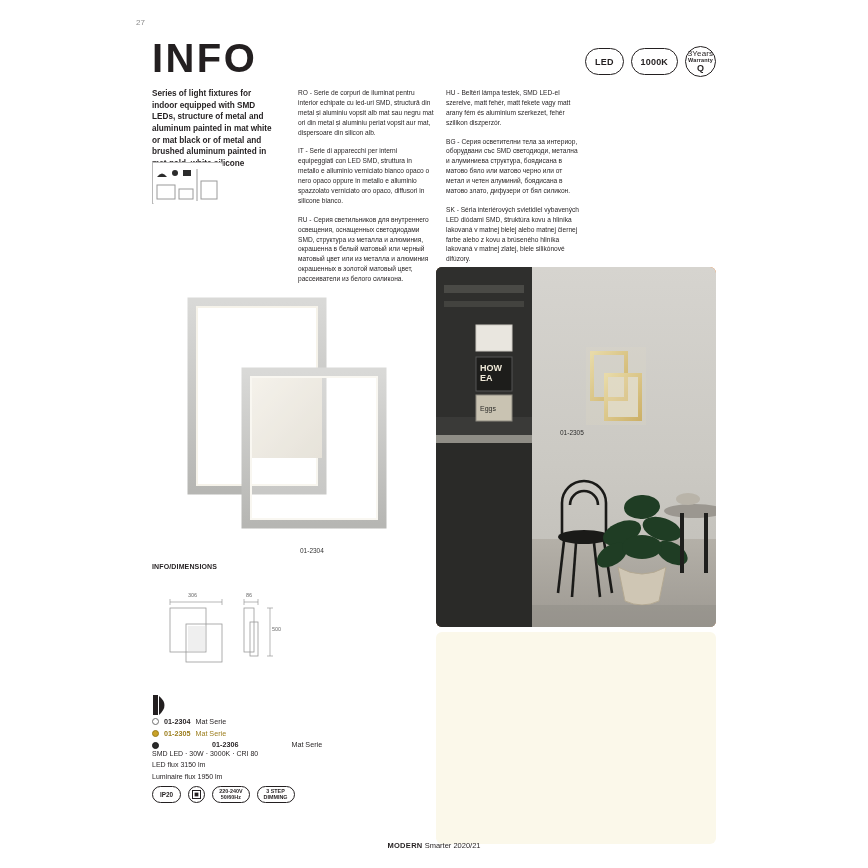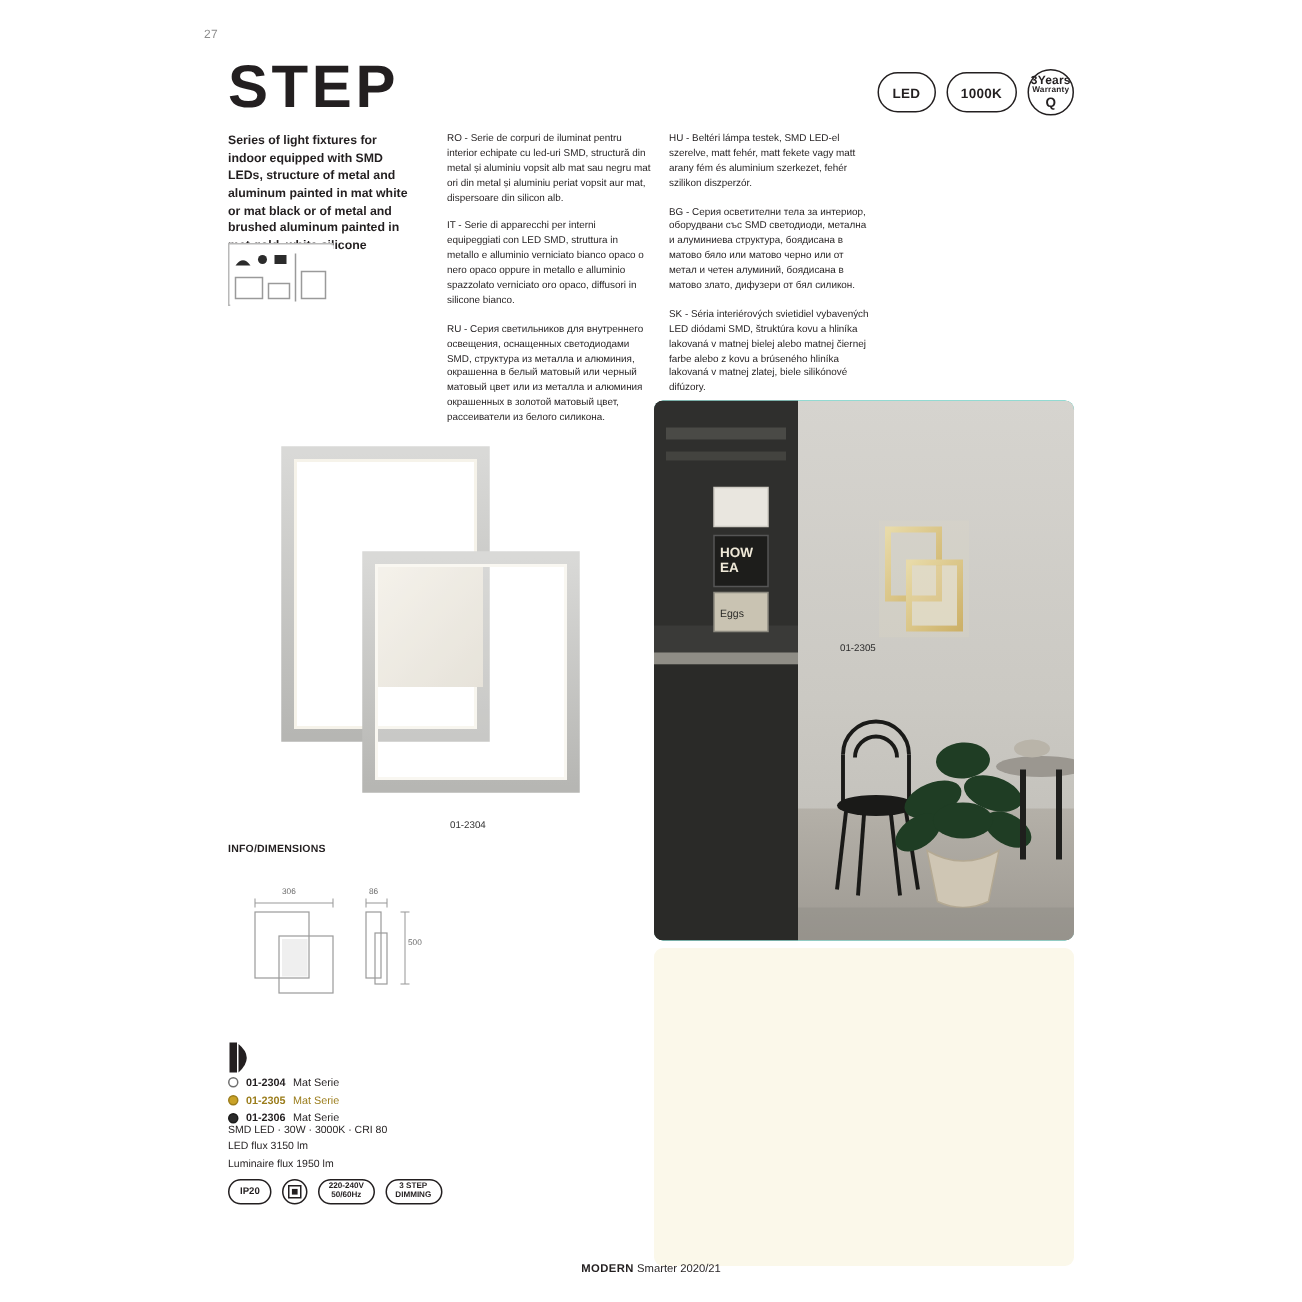--- a/index.html
+++ b/index.html
@@ -23,21 +23,21 @@
   }
   
   .badges { position: absolute; right: 152px; top: 46px; display:flex; gap:7px; align-items:center; }
   .badge {
     border: 1.4px solid #231f20; border-radius: 999px;
     height: 27px; display:flex; align-items:center; justify-content:center;
     font-size: 9px; font-weight: bold; padding: 0 9px; color:#231f20;
     letter-spacing: .02em;
   }
   .badge.circle { width: 31px; height: 31px; padding:0; border-radius:50%; flex-direction:column; line-height:1.0; font-size:7px; }
-  .badge.circle .b1 { font-size: 8px; font-weight: bold; }
+  .badge.circle .b1 { font-size: 8px; font-weight: normal; }
   .badge.circle .b2 { font-size: 5.5px; font-weight: bold; }
   .badge.circle .b3 { font-size: 9px; font-weight: bold; }
 
   
   .intro-bold {
     position: absolute; left: 152px; top: 88px; width: 122px;
     font-size: 8.2px; font-weight: bold; line-height: 1.42;
   }
   .col { position: absolute; font-size: 6.6px; line-height: 1.5; color: #231f20; width: 136px;}
   .col p { margin: 0 0 9px 0; }
@@ -56,21 +56,21 @@
     position: absolute; left: 140px; top: 280px; width: 300px; height: 285px;
   }
   .hero-code {
     position: absolute; left: 300px; top: 547px; font-size: 6.5px; color: #333;
   }
 
   
   .photo {
     position: absolute; left: 436px; top: 267px; width: 280px; height: 360px;
     border-radius: 6px; overflow: hidden;
-    background: #14b8a6;
+    background: #f97316;
   }
   .photo .photo-code {
     position: absolute; left: 124px; top: 162px; font-size: 6.5px; color:#2b2b2b; z-index: 8;
   }
   .photo-placeholder {
     position: absolute; left: 436px; top: 632px; width: 280px; height: 212px;
     border-radius: 6px; background: #fbf8ea;
   }
 
   
@@ -86,21 +86,21 @@
   
   .codes { position: absolute; left: 152px; top: 716px; font-size: 7.2px; line-height: 1.62; }
   .code-row { display: flex; align-items: center; gap: 5px; }
   .dot { width: 7px; height: 7px; border-radius: 50%; border: .8px solid #6f6f6f; display:inline-block; }
   .dot.white { background: #ffffff; }
   .dot.gold  { background: #c9a227; border-color:#9b7d1c; }
   .dot.black { background: #2b2b2b; border-color:#1a1a1a; }
   .code-id { font-weight: bold; }
   .code-name { font-weight: normal; }
   .code-row.gold .code-id, .code-row.gold .code-name { color:#9b7d1c; }
-  .code-row.black .code-id, .code-row.black .code-name { color:#231f20; }
+  .code-row.black .code-id, .code-row.black .code-name { color:#231f20;margin-left:48px; }
 
   .specs { position: absolute; left: 152px; top: 748px; font-size: 7px; line-height: 1.62; color:#231f20; }
 
   
   .pictos { position: absolute; left: 152px; top: 786px; display:flex; align-items:center; gap: 7px; }
   .pic {
     border: 1.1px solid #231f20; border-radius: 999px; height: 17px;
     display:flex; align-items:center; justify-content:center;
     font-size: 6.4px; font-weight:bold; padding: 0 7px; color:#231f20;
   }
@@ -114,21 +114,21 @@
     position: absolute; left: 0; right: 0; bottom: 18px; text-align: center;
     font-size: 7.5px; color: #231f20;
   }
   .footer .brand { font-weight: bold; letter-spacing: .04em; }
 </style>
 </head>
 <body>
 
 <div class="page-number">27</div>
 
-<div class="title">STEP</div>
+<div class="title">INFO</div>
 
 <div class="badges">
   <div class="badge">LED</div>
   <div class="badge">1000K</div>
   <div class="badge circle">
     <span class="b1">3Years</span>
     <span class="b2">Warranty</span>
     <span class="b3">Q</span>
   </div>
 </div>

